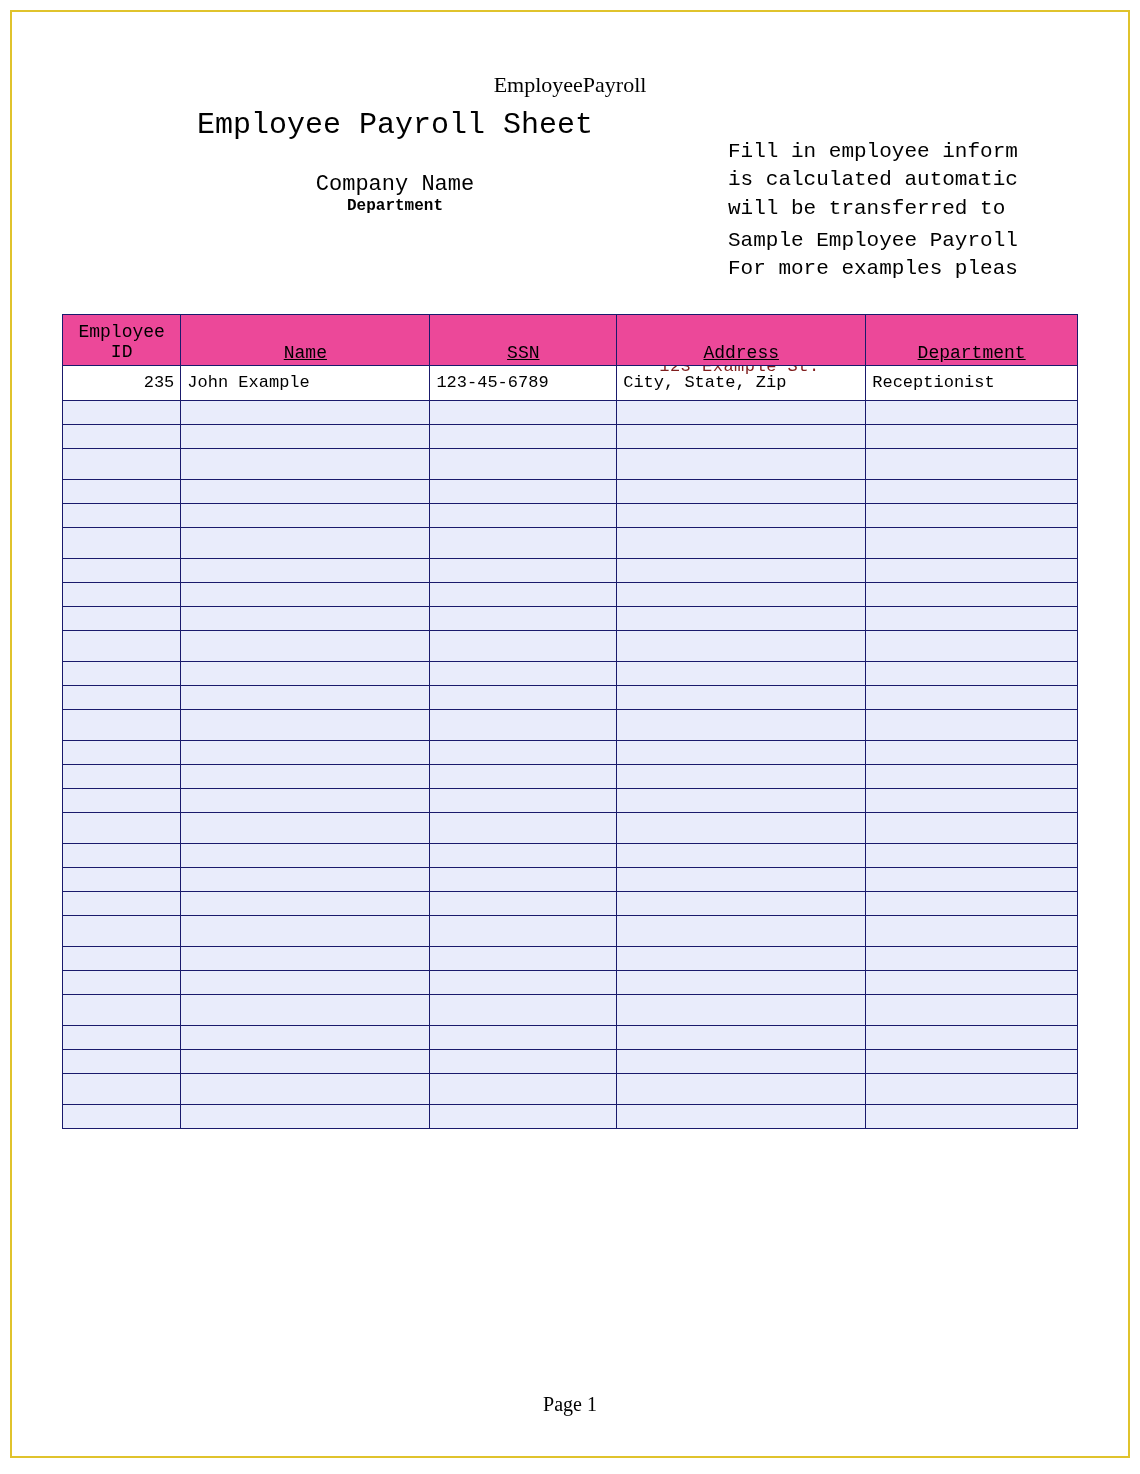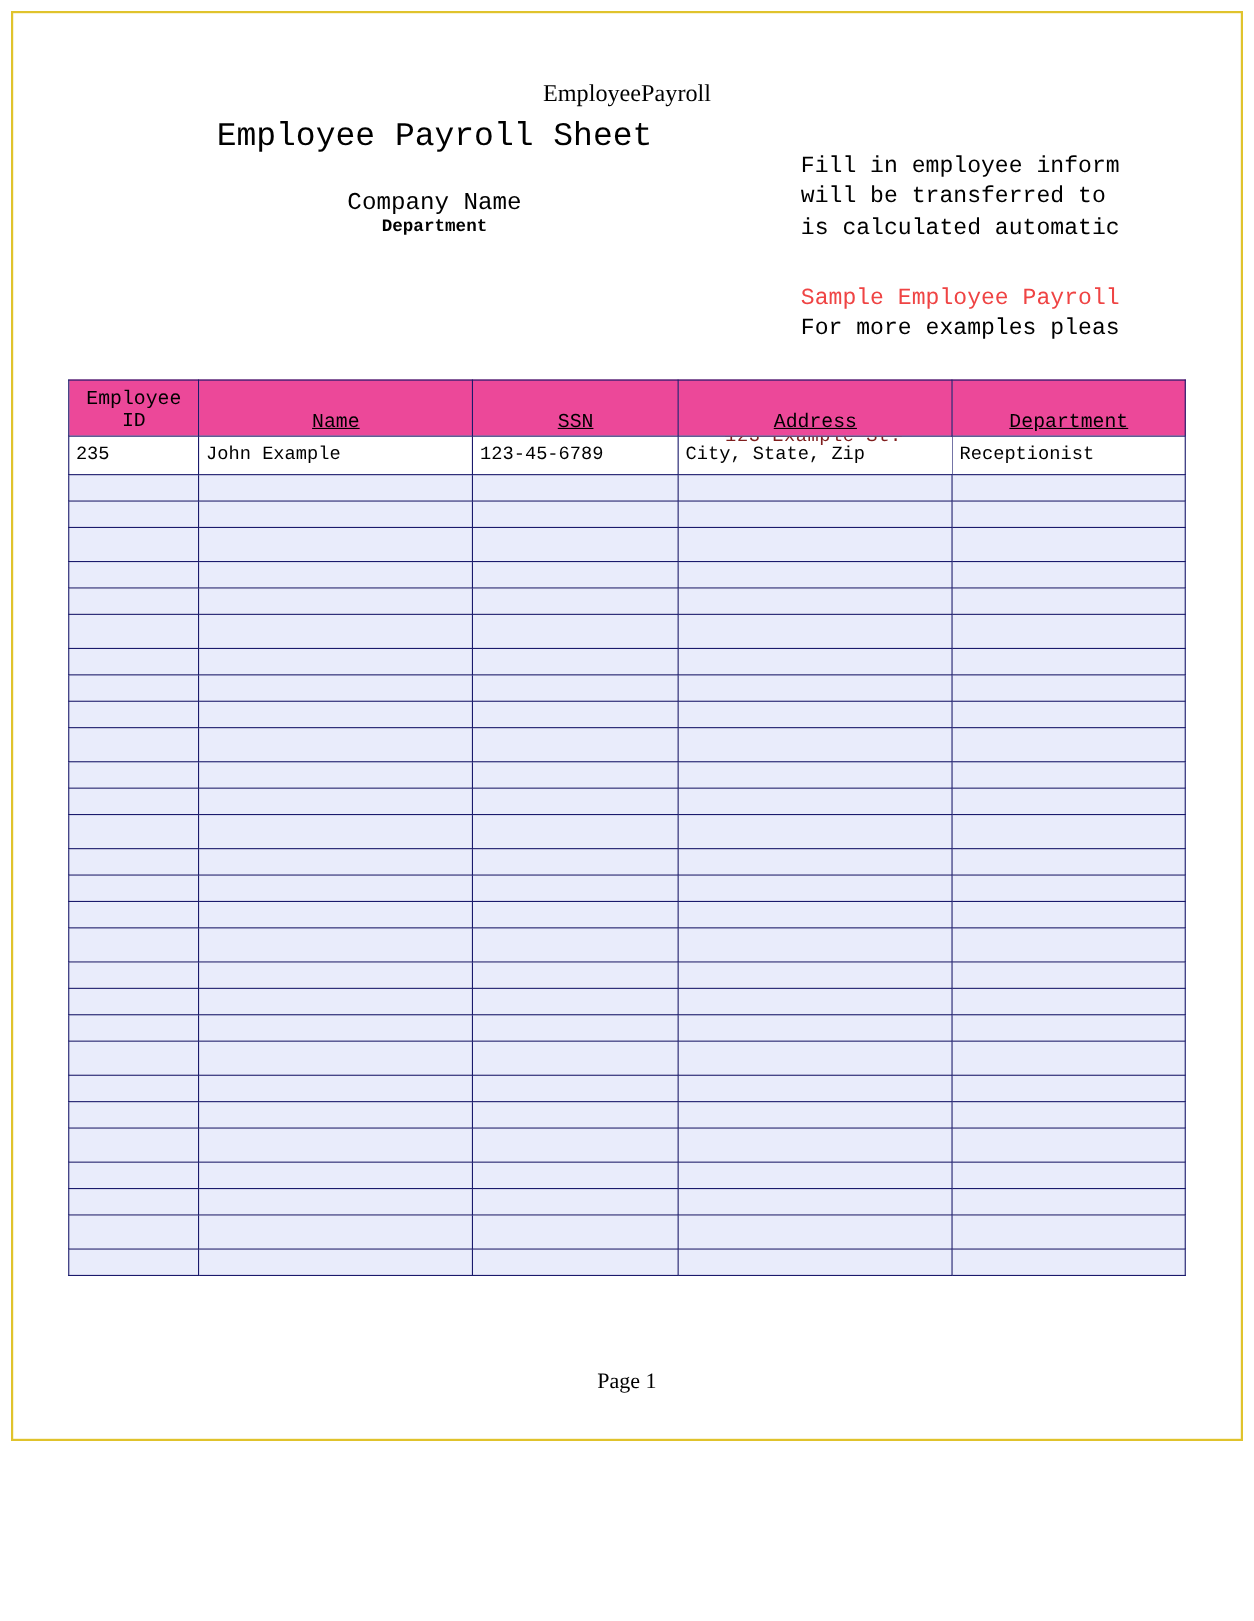--- a/index.html
+++ b/index.html
@@ -6,21 +6,21 @@
     margin: 0;
     padding: 0;
     background: #fff;
     font-family: "Courier New", Courier, monospace;
     width: 1140px;
   }
   .page-frame {
     border: 2px solid #e0c32c;
     margin: 10px;
     box-sizing: border-box;
-    height: 1300px;
+    height: 1448px;
     padding: 60px 50px 40px 50px;
     position: relative;
   }
   .doc-header {
     font-family: "Times New Roman", Times, serif;
     font-size: 22px;
     text-align: center;
     margin-bottom: 10px;
   }
   .top-block {
@@ -48,22 +48,22 @@
   }
   .right-top {
     width: 350px;
     font-size: 21px;
     line-height: 1.35;
     padding-top: 30px;
     white-space: nowrap;
     overflow: hidden;
   }
   .right-top .link-line {
-    color: #ef4444;
-    margin-top: 35px;
+    color: #000000;
+    margin-top: 4px;
   }
   table.payroll {
     border-collapse: collapse;
     width: 100%;
     margin-top: 10px;
     table-layout: fixed;
   }
   table.payroll col.c-id   { width: 95px; }
   table.payroll col.c-name { width: 200px; }
   table.payroll col.c-ssn  { width: 150px; }
@@ -90,21 +90,21 @@
     padding: 2px 6px;
     height: 18px;
     overflow: hidden;
     white-space: nowrap;
     vertical-align: middle;
   }
   table.payroll tr.data td {
     background: #ffffff;
     height: 30px;
   }
-  table.payroll td.center { text-align: left; }
+  table.payroll td.center { text-align: right; }
   .addr-cell {
     position: relative;
     line-height: 1;
     font-size: 15px;
   }
   .addr-line1 {
     position: absolute;
     top: -8px;
     left: 22px;
     text-decoration: line-through;
@@ -132,22 +132,22 @@
   <div class="doc-header">EmployeePayroll</div>
 
   <div class="top-block">
     <div class="left-top">
       <h1 class="sheet-title">Employee Payroll Sheet</h1>
       <p class="company-name">Company Name</p>
       <p class="department">Department</p>
     </div>
     <div class="right-top">
       <div>Fill in employee inform</div>
+      <div>is calculated automatic</div>
       <div>will be transferred to </div>
-      <div>is calculated automatic</div>
       <div class="link-line">Sample Employee Payroll</div>
       <div>For more examples pleas</div>
     </div>
   </div>
 
   <table class="payroll">
     <colgroup>
       <col class="c-id">
         <col class="c-name">
         <col class="c-ssn">

